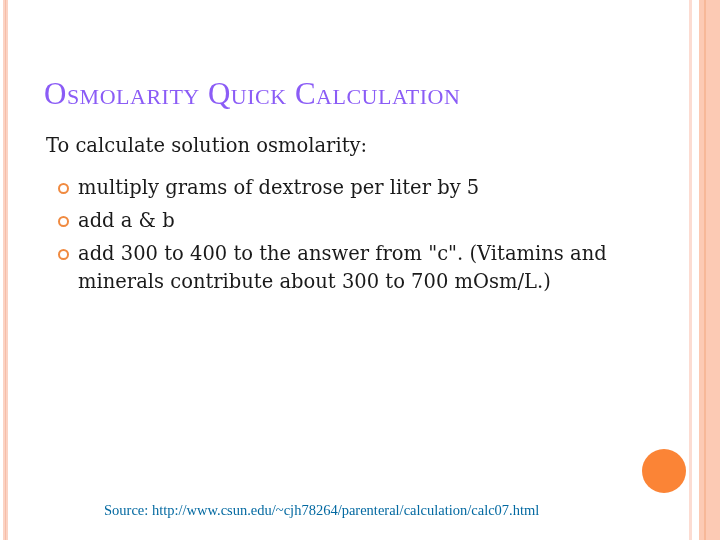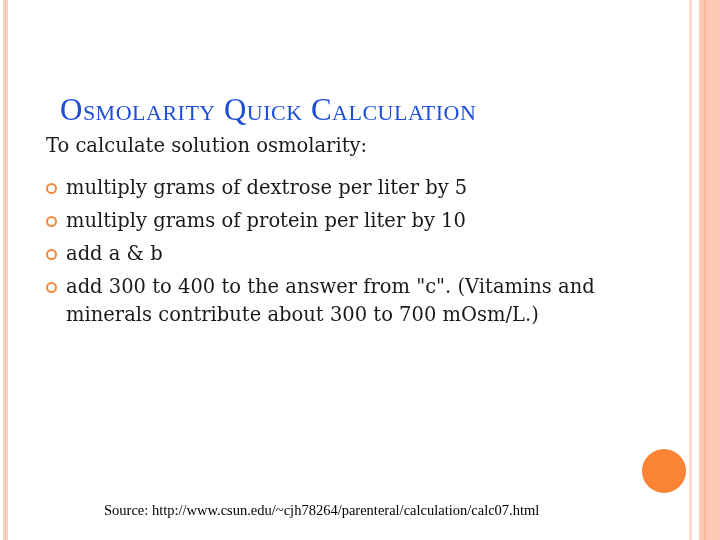--- a/index.html
+++ b/index.html
@@ -61,45 +61,45 @@
     top: 449px;
     width: 44px;
     height: 44px;
     border-radius: 50%;
     background: #fb8436;
   }
   .title {
     position: absolute;
     left: 44px;
     top: 76px;
-    margin: 16px;
+    margin: 0;
     font-family: "Liberation Serif", "DejaVu Serif", serif;
     font-weight: normal;
     font-size: 31px;
     font-variant: small-caps;
     letter-spacing: 0.5px;
-    color: #1d4ed8;
+    color: #8b5cf6;
     white-space: nowrap;
   }
   .body-text {
     position: absolute;
     left: 46px;
     top: 132px;
     width: 580px;
     font-family: "DejaVu Serif", serif;
     font-size: 19.5px;
     color: #1a1a1a;
     line-height: 28px;
   }
   .intro {
     margin: 0 0 14px 0;
   }
   ul.bullets {
     list-style: none;
-    margin: 0;
+    margin: 12px;
     padding: 0;
   }
   ul.bullets li {
     position: relative;
     padding-left: 20px;
     margin-bottom: 5px;
   }
   .bullet-ring {
     position: absolute;
     left: 0;
@@ -109,21 +109,21 @@
     border: 2.5px solid #f08a40;
     border-radius: 50%;
     box-sizing: content-box;
   }
   .source {
     position: absolute;
     left: 104px;
     top: 502px;
     font-family: "Liberation Serif", serif;
     font-size: 14.5px;
-    color: #000000;
+    color: #0369a1;
     white-space: nowrap;
   }
 </style>
 </head>
 <body>
 
 <div class="left-bar"></div>
 <div class="right-thin"></div>
 <div class="right-band"></div>
 <div class="right-band-stripe"></div>
@@ -133,24 +133,20 @@
 
 <div class="body-text">
   <p class="intro">To calculate solution osmolarity:</p>
   <ul class="bullets">
     <li>
       <span class="bullet-ring"></span>
       <span>multiply grams of dextrose per liter by 5</span>
     </li>
     <li>
       <span class="bullet-ring"></span>
-      <span>multiply grams of protein per liter by 10</span>
-    </li>
-    <li>
-      <span class="bullet-ring"></span>
       <span>add a &amp; b</span>
     </li>
     <li>
       <span class="bullet-ring"></span>
       <span>add 300 to 400 to the answer from "c". (Vitamins and minerals contribute about 300 to 700 mOsm/L.)</span>
     </li>
   </ul>
 </div>
 
 <div class="source">Source: http://www.csun.edu/~cjh78264/parenteral/calculation/calc07.html</div>

